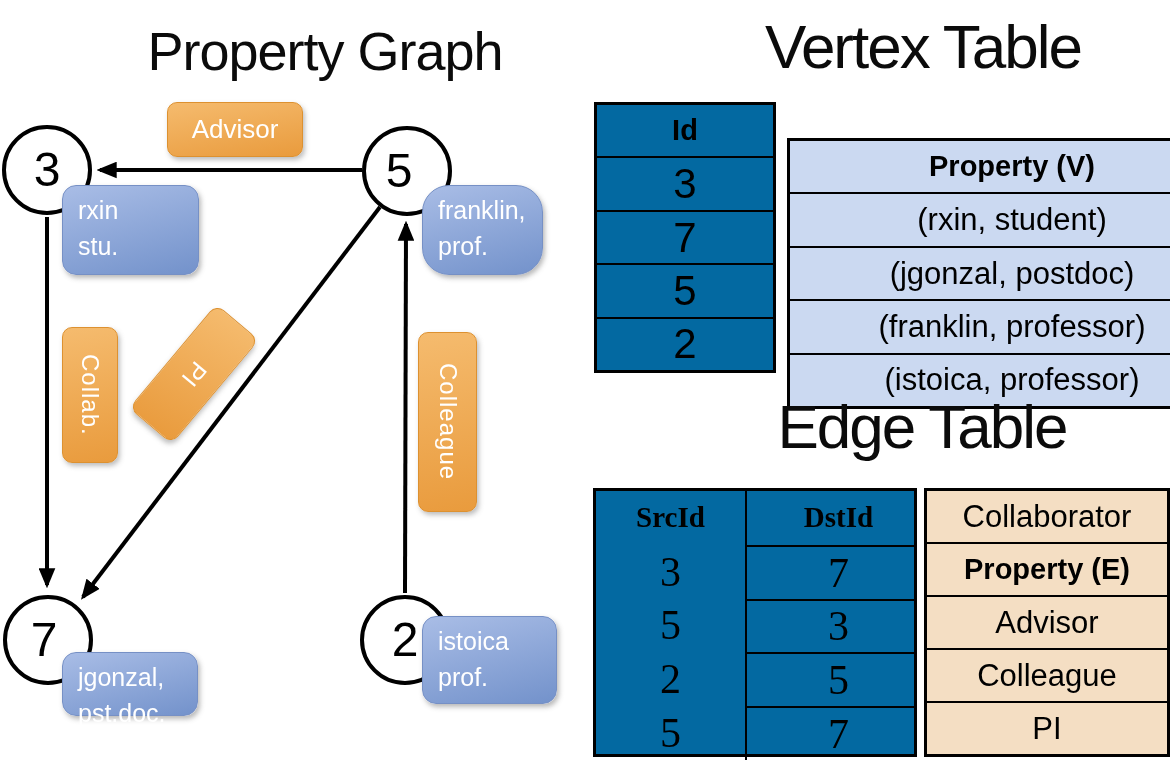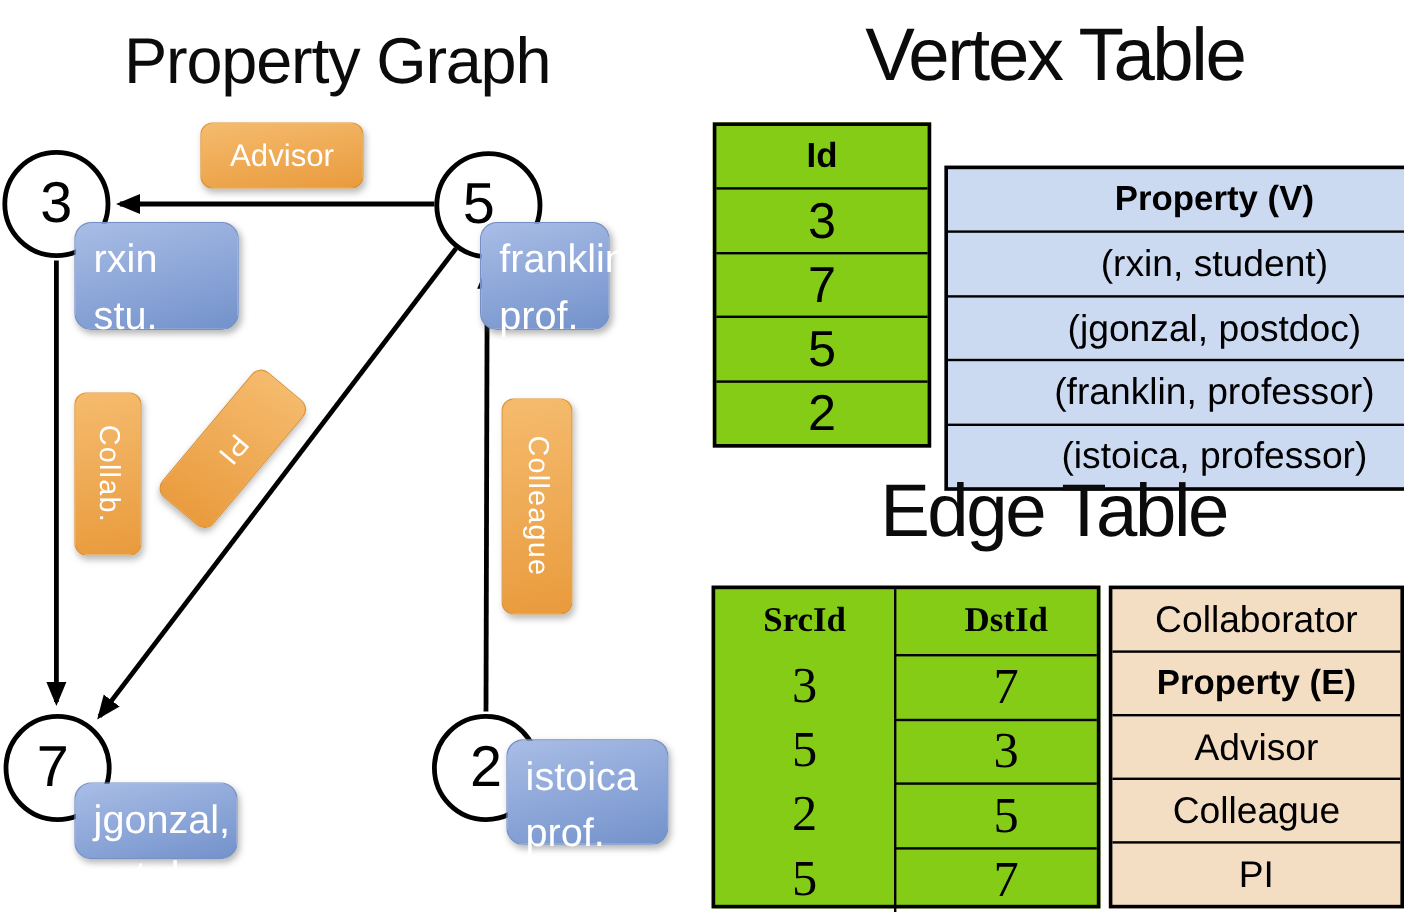--- a/index.html
+++ b/index.html
@@ -5,21 +5,21 @@
   html,body{margin:0;padding:0;background:#ffffff;}
   .stage{
     position:relative;width:1170px;height:760px;background:#ffffff;overflow:hidden;
     font-family:"Liberation Sans",sans-serif;color:#000;
   }
   .abs{position:absolute;}
 
   
   .slide-title{
     position:absolute;text-align:center;font-weight:300;color:#0b0b0b;
-    letter-spacing:-1px;white-space:nowrap;line-height:1;
+    letter-spacing:-1px;white-space:nowrap;line-height:1;padding-left:44px;
   }
   .title-graph{left:0;width:562px;top:24px;font-size:54px;}
   .title-vertex{left:594px;width:570px;top:16px;font-size:62px;letter-spacing:-2px;}
   .title-edge{left:593px;width:570px;top:396px;font-size:62px;letter-spacing:-2px;}
 
   
   .node{
     position:absolute;width:90px;height:90px;border-radius:50%;
     background:var(--node-fill);border:4px solid var(--node-border);
     box-sizing:border-box;display:flex;align-items:center;justify-content:center;
@@ -28,21 +28,21 @@
   .node .num{font-size:48px;font-weight:300;line-height:1;}
   .n5 .num{transform:translateX(-8px);}
   .n7 .num{transform:translateX(-4px);}
 
   
   .vbox{
     position:absolute;z-index:4;border-radius:14px;box-sizing:border-box;
     background:linear-gradient(165deg,var(--blue-box-top),var(--blue-box-bottom));
     border:1.5px solid var(--blue-box-border);
     box-shadow:2px 3px 5px rgba(100,100,100,0.45);
-    color:var(--text-light);font-size:33px;line-height:1.42;
+    color:var(--text-light);font-size:25px;line-height:1.42;
     padding:7px 0 0 15px;
   }
   .vbox div{white-space:nowrap;}
 
   
   .ebox{
     position:absolute;z-index:2;border-radius:10px;box-sizing:border-box;
     background:linear-gradient(170deg,var(--orange-top),var(--orange-bottom));
     border:1.5px solid var(--orange-border);
     box-shadow:2px 3px 5px rgba(110,110,110,0.45);
@@ -51,21 +51,21 @@
   .ebox.horiz{font-size:26px;}
   .ebox.vert{writing-mode:vertical-rl;font-size:24px;letter-spacing:1px;}
   .ebox.tilt{transform:rotate(40deg);}
 
   
   svg.edges{position:absolute;left:0;top:0;z-index:1;}
 
   
   .tcol{
     position:absolute;box-sizing:border-box;border:3px solid var(--table-border);
-    display:flex;flex-direction:column;background:#84cc16;
+    display:flex;flex-direction:column;background:#0369a1;
   }
   .tcol .cell{
     flex:1 1 0;display:flex;align-items:center;justify-content:center;
     border-top:2.5px solid var(--table-border);box-sizing:border-box;white-space:nowrap;
   }
   .tcol .cell:first-child{border-top:none;}
   .vt-prop{background:var(--vertex-col-fill);}
   .et-prop{background:var(--edge-col-fill);}
   .vt-prop .cell, .et-prop .cell{background:transparent;}
   .th{font-weight:700;font-size:29px;}
@@ -106,21 +106,21 @@
     <span class="num">7</span>
   </div>
   <div class="node n2 abs" style="left:360px;top:595px;">
     <span class="num">2</span>
   </div>
 
   <div class="vbox" style="left:62px;top:185px;width:137px;height:90px;">
     <div>rxin</div>
     <div>stu.</div>
   </div>
-  <div class="vbox" style="left:400px;top:185px;width:108px;height:90px;">
+  <div class="vbox" style="left:422px;top:185px;width:121px;height:90px;border-radius:27px;">
     <div>franklin,</div>
     <div>prof.</div>
   </div>
   <div class="vbox" style="left:62px;top:652px;width:136px;height:64px;">
     <div>jgonzal,</div>
     <div>pst.doc.</div>
   </div>
   <div class="vbox" style="left:422px;top:616px;width:135px;height:88px;">
     <div>istoica</div>
     <div>prof.</div>

